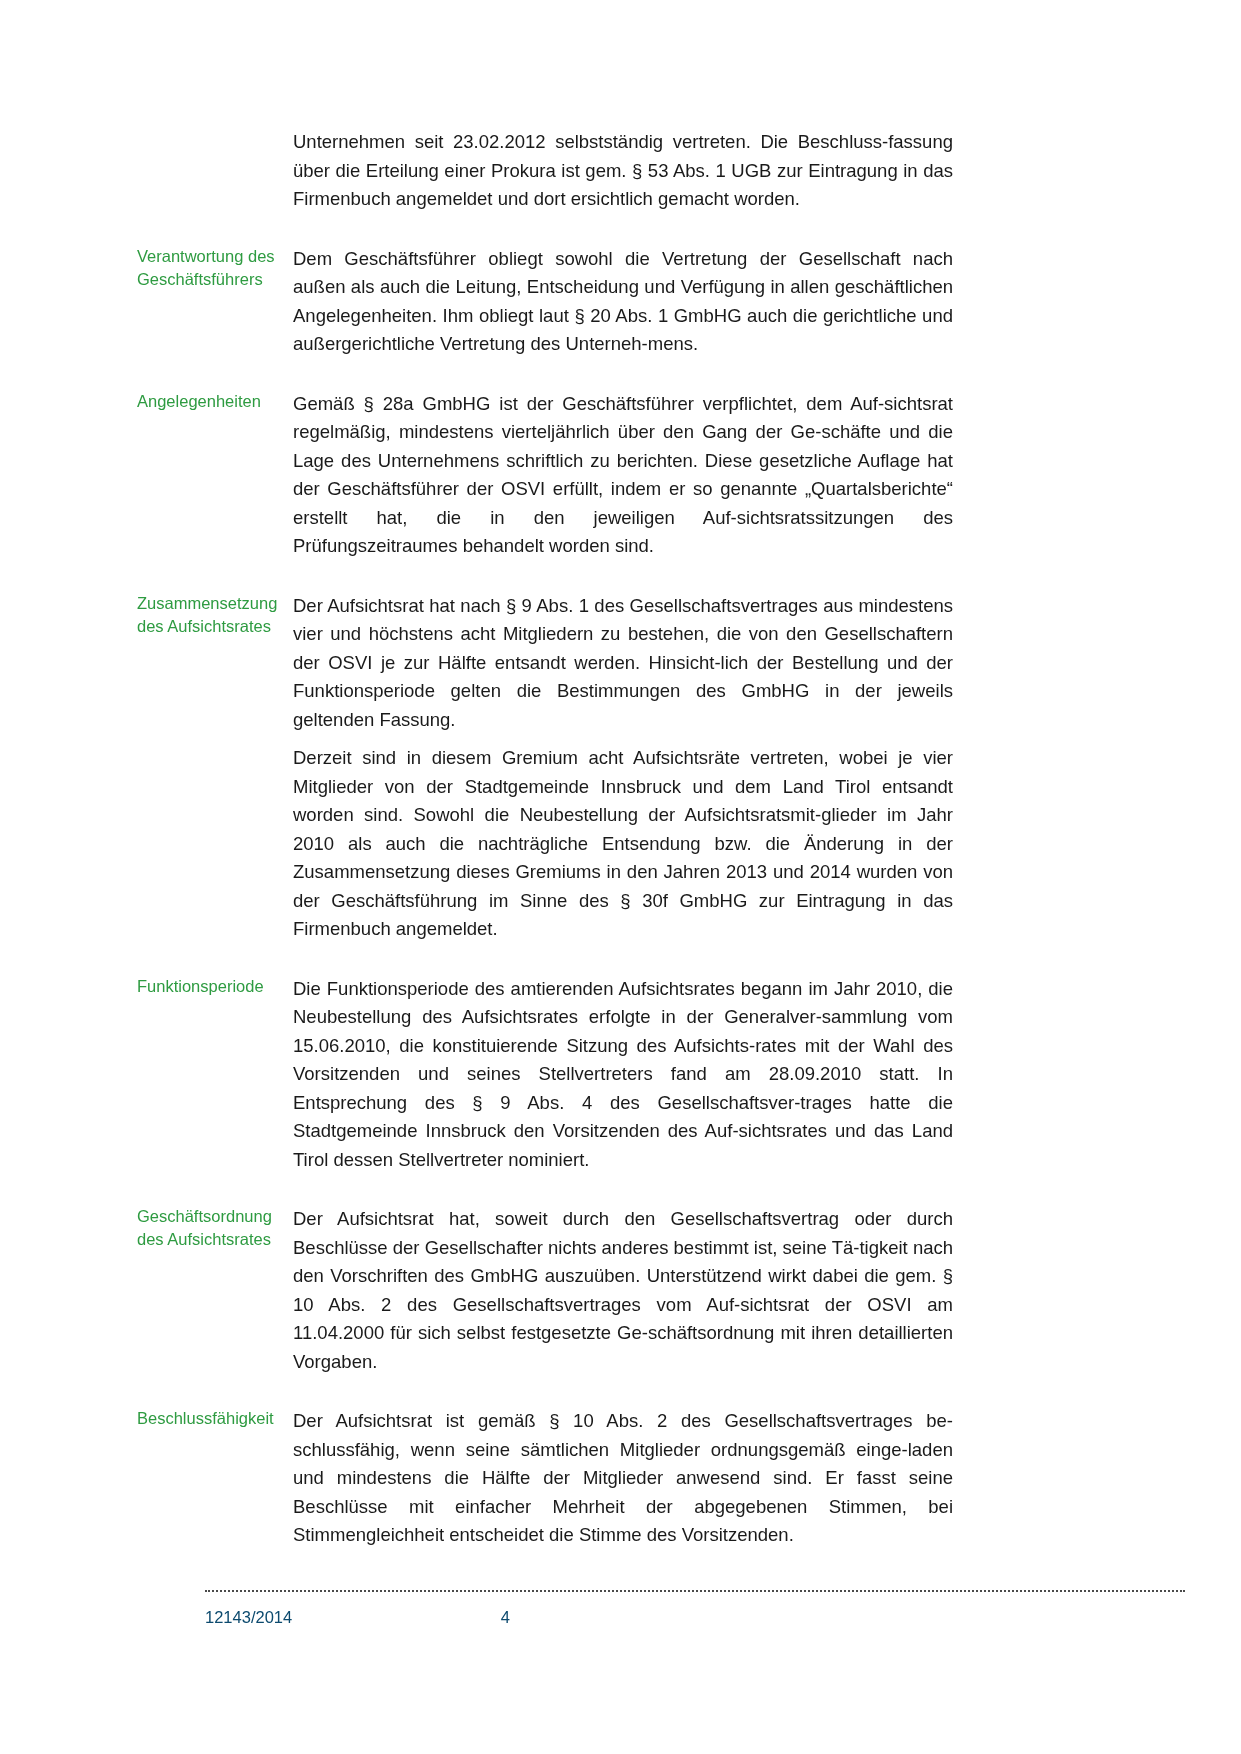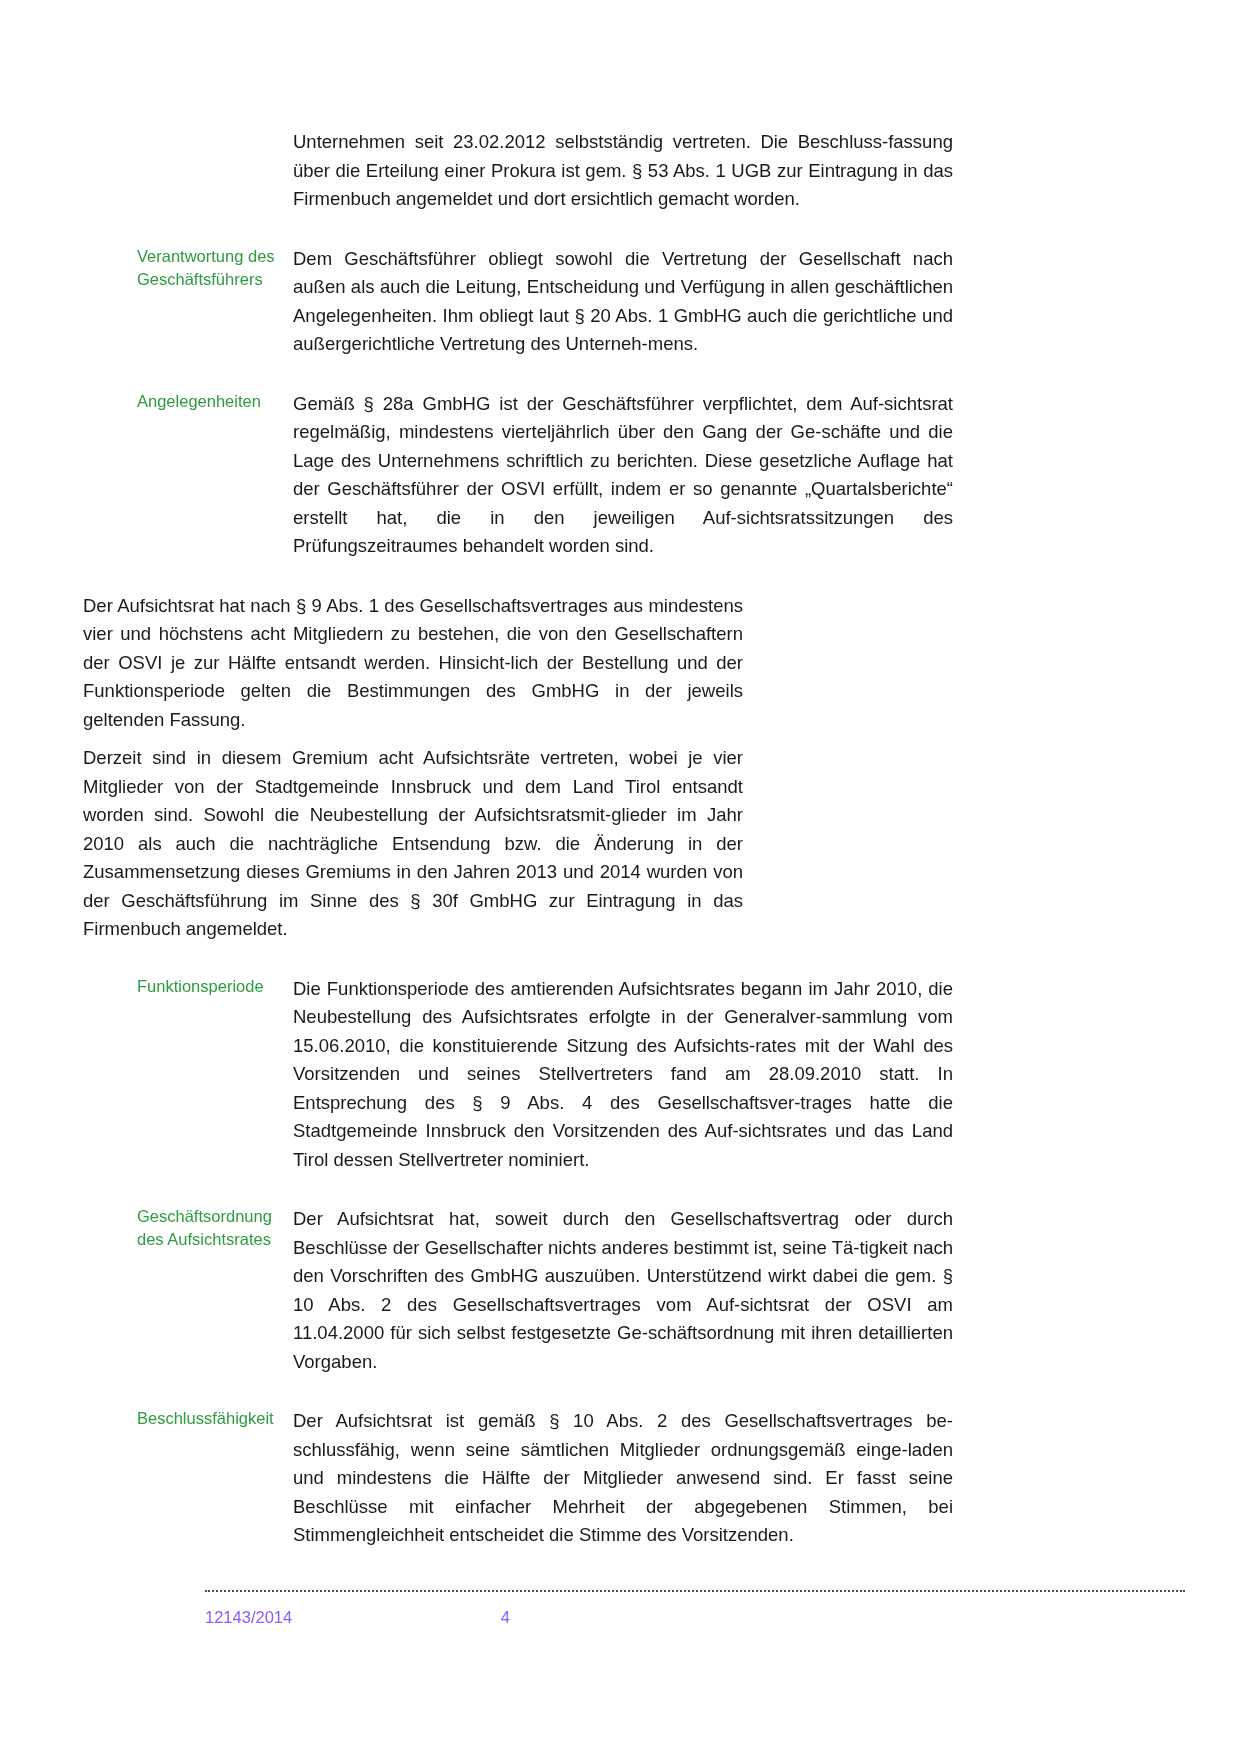--- a/index.html
+++ b/index.html
@@ -74,21 +74,21 @@
     height: 0;
   }
   .footer-row {
     position: absolute;
     left: 130px;
     top: 18px;
     width: 980px;
     display: flex;
     align-items: baseline;
     font-size: 16.5px;
-    color: #8b5cf6;
+    color: #0c4a6e;
   }
   .footer-left {
     flex: 0 0 265px;
     text-align: left;
   }
   .footer-center {
     flex: 1 1 auto;
     text-align: left;
   }
   .footer-right {
@@ -121,20 +121,21 @@
 
     <div class="block">
       <div class="margin-note">Angelegenheiten</div>
       <div class="body-col">
         <p>Gemäß § 28a GmbHG ist der Geschäftsführer verpflichtet, dem Auf-sichtsrat regelmäßig, mindestens vierteljährlich über den Gang der Ge-schäfte und die Lage des Unternehmens schriftlich zu berichten. Diese gesetzliche Auflage hat der Geschäftsführer der OSVI erfüllt, indem er so genannte „Quartalsberichte“ erstellt hat, die in den jeweiligen Auf-sichtsratssitzungen des Prüfungszeitraumes behandelt worden sind.</p>
       </div>
     </div>
     <div class="gap-1"></div>
 
     <div class="block">
+      <div class="margin-note">Zusammensetzung des Aufsichtsrates</div>
       <div class="body-col">
         <p>Der Aufsichtsrat hat nach § 9 Abs. 1 des Gesellschaftsvertrages aus mindestens vier und höchstens acht Mitgliedern zu bestehen, die von den Gesellschaftern der OSVI je zur Hälfte entsandt werden. Hinsicht-lich der Bestellung und der Funktionsperiode gelten die Bestimmungen des GmbHG in der jeweils geltenden Fassung.</p>
         <p>Derzeit sind in diesem Gremium acht Aufsichtsräte vertreten, wobei je vier Mitglieder von der Stadtgemeinde Innsbruck und dem Land Tirol entsandt worden sind. Sowohl die Neubestellung der Aufsichtsratsmit-glieder im Jahr 2010 als auch die nachträgliche Entsendung bzw. die Änderung in der Zusammensetzung dieses Gremiums in den Jahren 2013 und 2014 wurden von der Geschäftsführung im Sinne des § 30f GmbHG zur Eintragung in das Firmenbuch angemeldet.</p>
       </div>
     </div>
     <div class="gap-1"></div>
 
     <div class="block">
       <div class="margin-note">Funktionsperiode</div>
       <div class="body-col">

